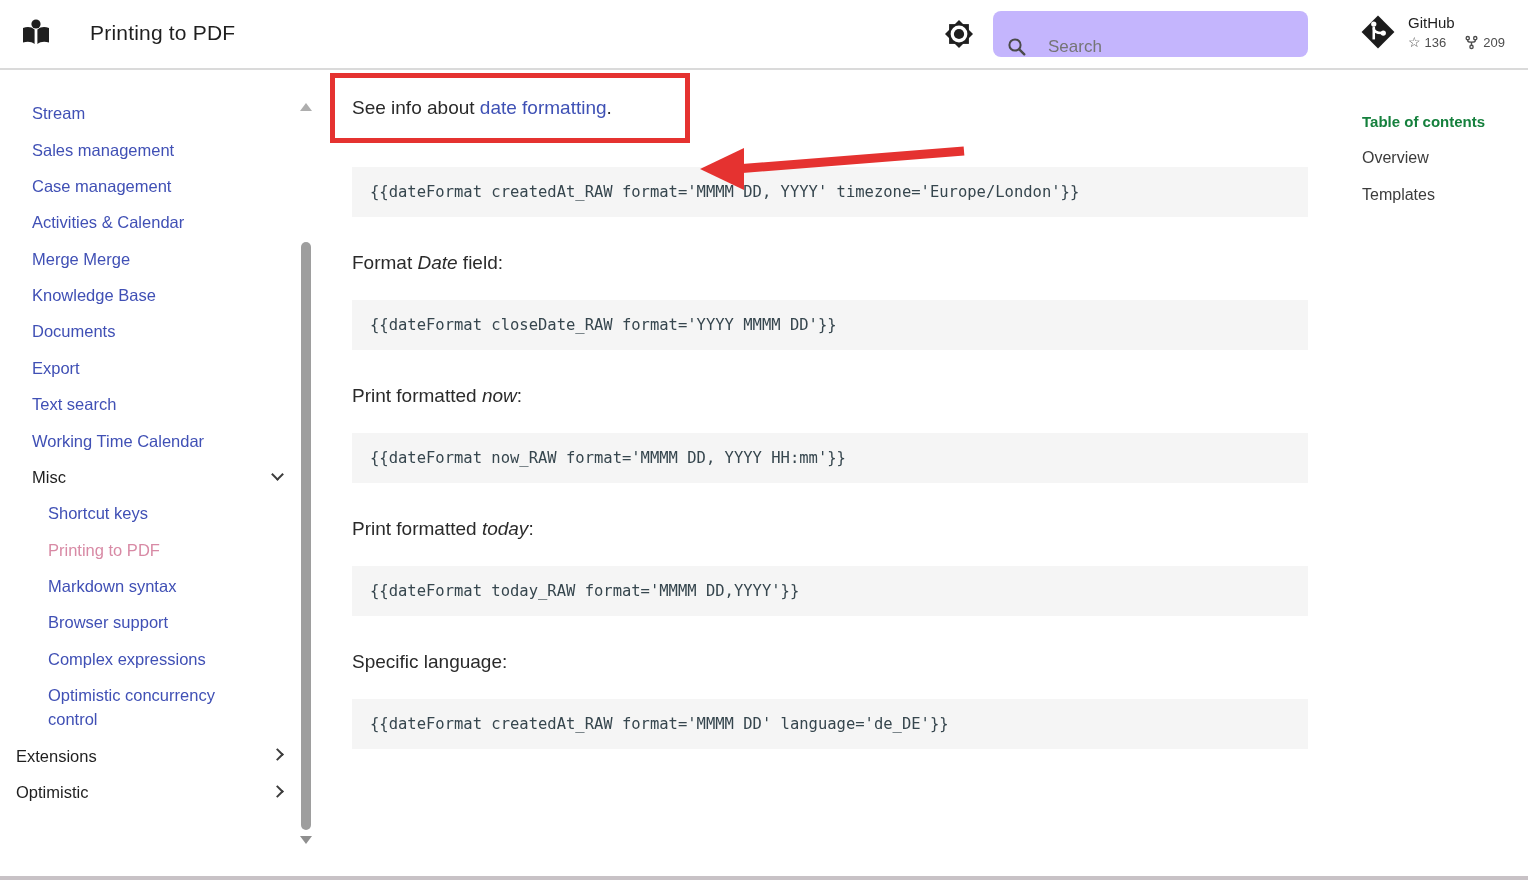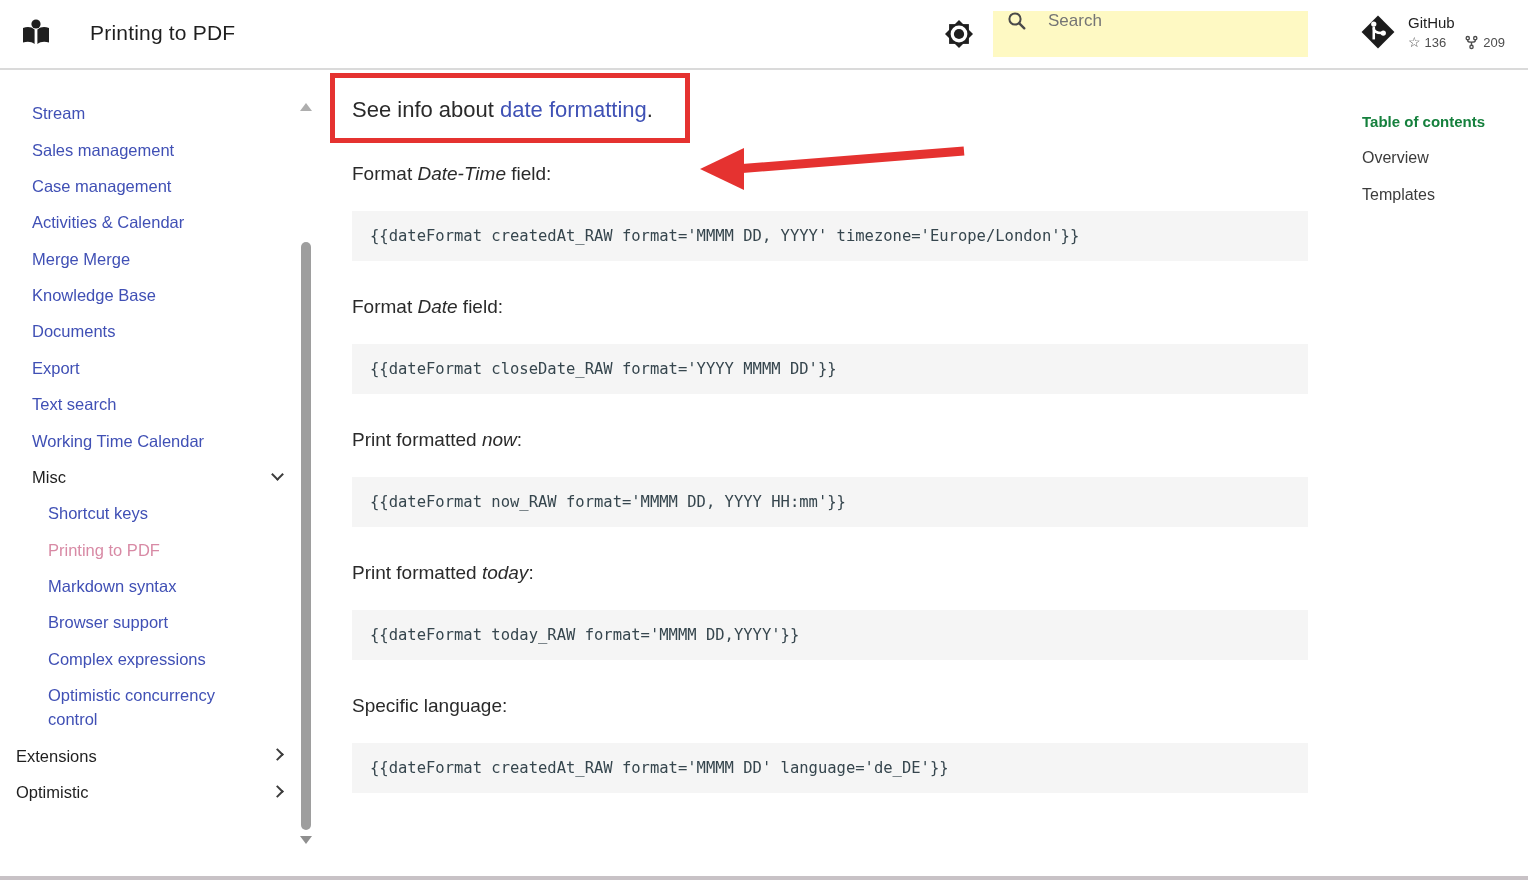--- a/index.html
+++ b/index.html
@@ -6,22 +6,22 @@
   body { background:#e8e8e8; font-family:"Liberation Sans", sans-serif; }
   .screen { position:relative; width:1528px; height:880px; background:#ffffff; overflow:hidden;
             -webkit-font-smoothing:antialiased; }
 
   
   .header { position:absolute; top:0; left:0; width:1528px; height:70px; background:#fff;
             border-bottom:2px solid #dadada; z-index:5; }
   .logo { position:absolute; left:20px; top:18px; width:32px; height:32px; cursor:pointer; }
   .header-title { position:absolute; left:90px; top:21px; font-size:21px; color:#1f1f1f; letter-spacing:.2px; }
   .palette-btn { position:absolute; left:941px; top:16px; width:36px; height:36px; cursor:pointer; }
-  .searchbox { position:absolute; left:993px; top:11px; width:315px; height:46px; background:#fef9c3;
-               border-radius:0; display:flex; align-items:flex-start; padding:0 12px 0 14px; }
+  .searchbox { position:absolute; left:993px; top:11px; width:315px; height:46px; background:#c4b5fd;
+               border-radius:8px; display:flex; align-items:flex-end; padding:0 12px 0 14px; }
   .searchbox svg { flex:0 0 auto; }
   .searchbox input { flex:1; margin-left:21px; border:none; outline:none; background:transparent;
                      font-size:17px; color:#333; font-family:"Liberation Sans", sans-serif; }
   .searchbox input::placeholder { color:#757575; opacity:1; }
   .repo { position:absolute; left:1360px; top:14px; display:flex; align-items:center; cursor:pointer; }
   .repo-icon { width:36px; height:36px; margin-right:12px; }
   .repo-name { font-size:15px; color:#1f1f1f; line-height:18px; }
   .repo-stats { display:flex; align-items:center; gap:4px; margin-top:3px; font-size:13px; color:#4d4d4d; }
   .repo-stats .sep { width:10px; }
   .star-glyph { font-size:14px; line-height:13px; color:#4d4d4d; }
@@ -45,21 +45,21 @@
                  border-left:6px solid transparent; border-right:6px solid transparent;
                  border-top:8px solid #8f8f8f; cursor:pointer; }
   .scroll-thumb { position:absolute; left:301px; top:172px; width:10px; height:588px;
                   background:#9e9e9e; border-radius:5px; cursor:grab; }
 
   
   .main { position:absolute; left:330px; top:70px; width:1010px; height:806px; }
   h2.page-h2 { margin:26px 0 0 22px; font-size:25.5px; font-weight:400; color:#1e1e1e; line-height:34px; }
   .pilcrow { margin-left:13px; color:#b04d76; font-size:24px; cursor:pointer; text-decoration:none; }
   .anno-box { margin:3px 0 0 0; width:360px; height:70px; border:5px solid #e53230; }
-  .anno-box p { margin:0; padding:19px 0 0 17px; font-size:22px; color:#2a2a2a; }
+  .anno-box p { margin:0; padding:19px 0 0 17px; font-size:19px; color:#2a2a2a; }
   .anno-box a { color:#3f51b5; text-decoration:none; cursor:pointer; }
   .anno-arrow { position:absolute; left:368px; top:62px; width:270px; height:60px; pointer-events:none; }
   .section-label { margin:32px 0 0 22px; font-size:19px; color:#2a2a2a; line-height:27px; }
   .section-label.first { margin-top:17px; }
   .codeblock { margin:24px 0 0 22px; width:956px; height:50px; background:#f5f5f5;
                font-family:"DejaVu Sans Mono", monospace; font-size:15.5px; color:#36464e;
                line-height:18px; padding:16px 18px; white-space:pre; overflow:hidden; }
 
   
   .toc { position:absolute; left:1342px; top:70px; width:186px; padding:30px 0 0 20px; }
@@ -162,21 +162,20 @@
   <main class="main">
 
     <div class="anno-box">
       <p><span>See info about </span><a>date formatting</a><span>.</span></p>
     </div>
     <svg class="anno-arrow" viewBox="0 0 270 60">
       <line x1="38" y1="37" x2="266" y2="19" stroke="#e53230" stroke-width="9"></line>
       <polygon points="2,37 46,16 46,58" fill="#e53230"></polygon>
     </svg>
 
-    <p class="section-label first"><span>Format </span><em>Date-Time</em><span> field:</span></p>
     <div class="codeblock">{{dateFormat createdAt_RAW format='MMMM DD, YYYY' timezone='Europe/London'}}</div>
 
     <p class="section-label"><span>Format </span><em>Date</em><span> field:</span></p>
     <div class="codeblock">{{dateFormat closeDate_RAW format='YYYY MMMM DD'}}</div>
 
     <p class="section-label"><span>Print formatted </span><em>now</em><span>:</span></p>
     <div class="codeblock">{{dateFormat now_RAW format='MMMM DD, YYYY HH:mm'}}</div>
 
     <p class="section-label"><span>Print formatted </span><em>today</em><span>:</span></p>
     <div class="codeblock">{{dateFormat today_RAW format='MMMM DD,YYYY'}}</div>

